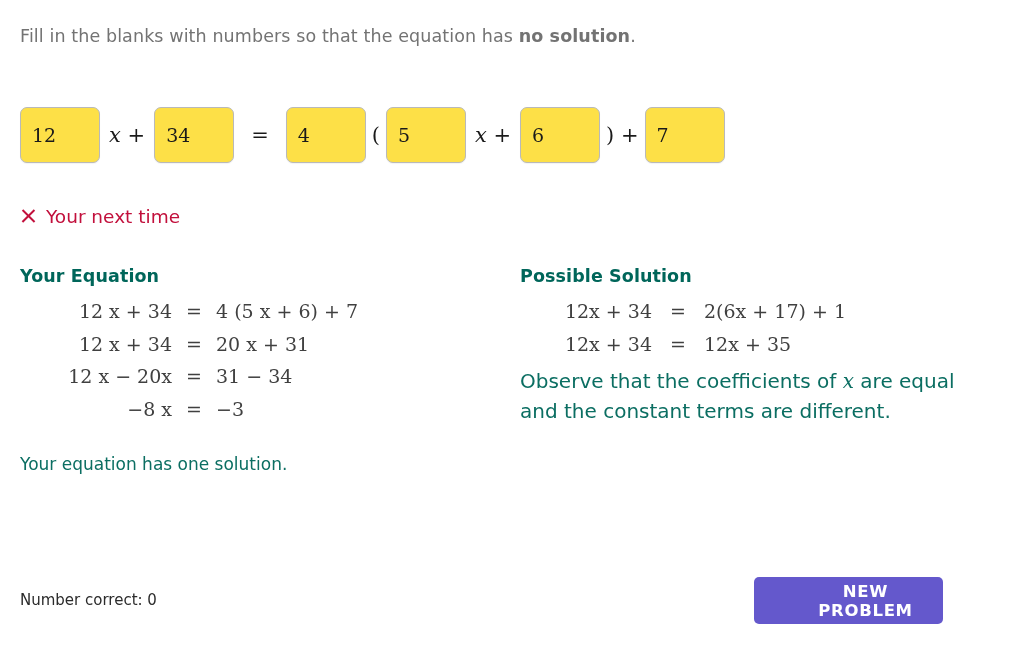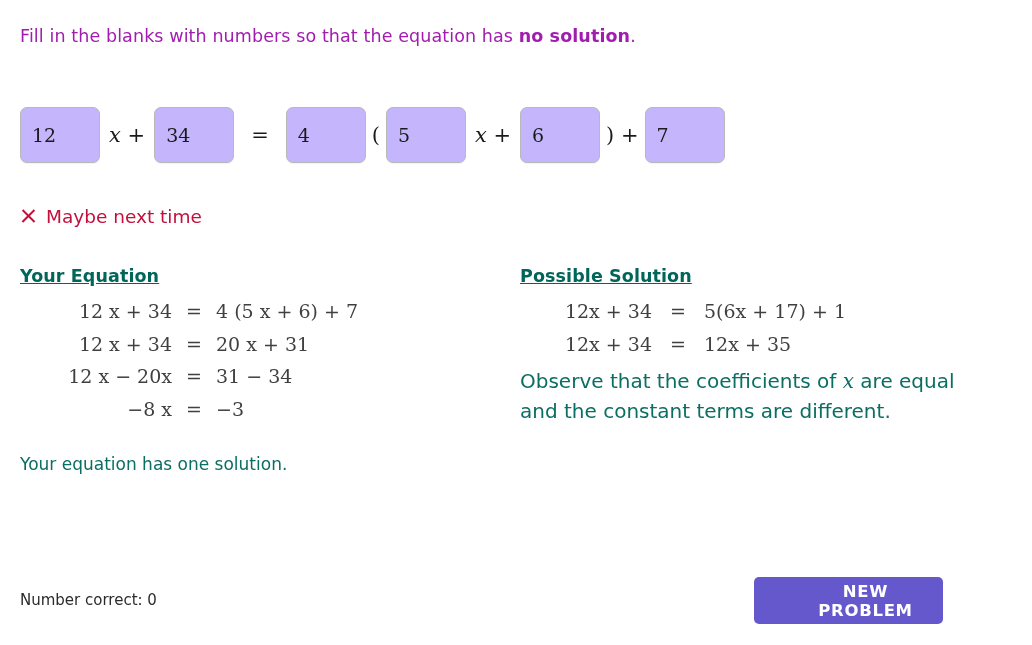--- a/index.html
+++ b/index.html
@@ -15,42 +15,42 @@
     color: #222222;
     overflow: hidden;
   }
 
   
   .prompt {
     position: absolute;
     left: 20px;
     top: 26px;
     font-size: 17.5px;
-    color: #a21caf;
+    color: #737373;
     letter-spacing: 0.1px;
     white-space: nowrap;
   }
   .prompt b { font-weight: 700; }
 
   
   .eq-row {
     position: absolute;
     left: 20px;
     top: 106px;
     height: 58px;
     display: flex;
     align-items: center;
   }
   .blank {
     width: 80px;
     height: 56px;
     box-sizing: border-box;
     border: 1px solid #b9b9b9;
     border-radius: 7px;
-    background: #c4b5fd;
+    background: #fde047;
     font-family: "DejaVu Serif", serif;
     font-size: 19px;
     color: #1a1a1a;
     padding: 0 0 0 11px;
     outline: none;
     box-shadow: 0 1px 1px rgba(0,0,0,0.05);
   }
   .op {
     font-family: "DejaVu Serif", serif;
     font-size: 21px;
@@ -97,21 +97,20 @@
   .col { position: absolute; top: 266px; }
   .col-left  { left: 20px;  width: 470px; }
   .col-right { left: 520px; width: 480px; }
 
   .col-title {
     font-size: 17.5px;
     font-weight: 700;
     color: #00665a;
     margin: 0 0 9px 0;
     letter-spacing: 0.1px;
-    text-decoration: underline;
   }
 
   .mathblock {
     font-family: "DejaVu Serif", serif;
     color: #404040;
     font-size: 19px;
   }
   .mathline {
     display: flex;
     align-items: baseline;
@@ -190,21 +189,21 @@
   <span class="op tight">(</span>
   <input class="blank" type="text" value="5" style="">
   <span class="op"><i>x</i> +</span>
   <input class="blank" type="text" value="6" style="">
   <span class="op tight">) +</span>
   <input class="blank" type="text" value="7" style="">
 </div>
 
 <div class="verdict">
   <span class="xmark"></span>
-  <span>Maybe next time</span>
+  <span>Your next time</span>
 </div>
 
 <div class="col col-left">
   <div class="col-title">Your Equation</div>
   <div class="mathblock">
     <div class="mathline">
       <span class="lhs">12 x + 34</span>
       <span class="eq">=</span>
       <span class="rhs">4 (5 x + 6) + 7</span>
     </div>
@@ -226,21 +225,21 @@
   </div>
   <div class="conclusion">Your equation has one solution.</div>
 </div>
 
 <div class="col col-right">
   <div class="col-title">Possible Solution</div>
   <div class="mathblock">
     <div class="mathline">
       <span class="lhs">12x + 34</span>
       <span class="eq">=</span>
-      <span class="rhs">5(6x + 17) + 1</span>
+      <span class="rhs">2(6x + 17) + 1</span>
     </div>
     <div class="mathline">
       <span class="lhs">12x + 34</span>
       <span class="eq">=</span>
       <span class="rhs">12x + 35</span>
     </div>
   </div>
   <div class="note">
     <span>Observe that the coefficients of </span><i>x</i><span> are equal and the constant terms are different.</span>
   </div>

